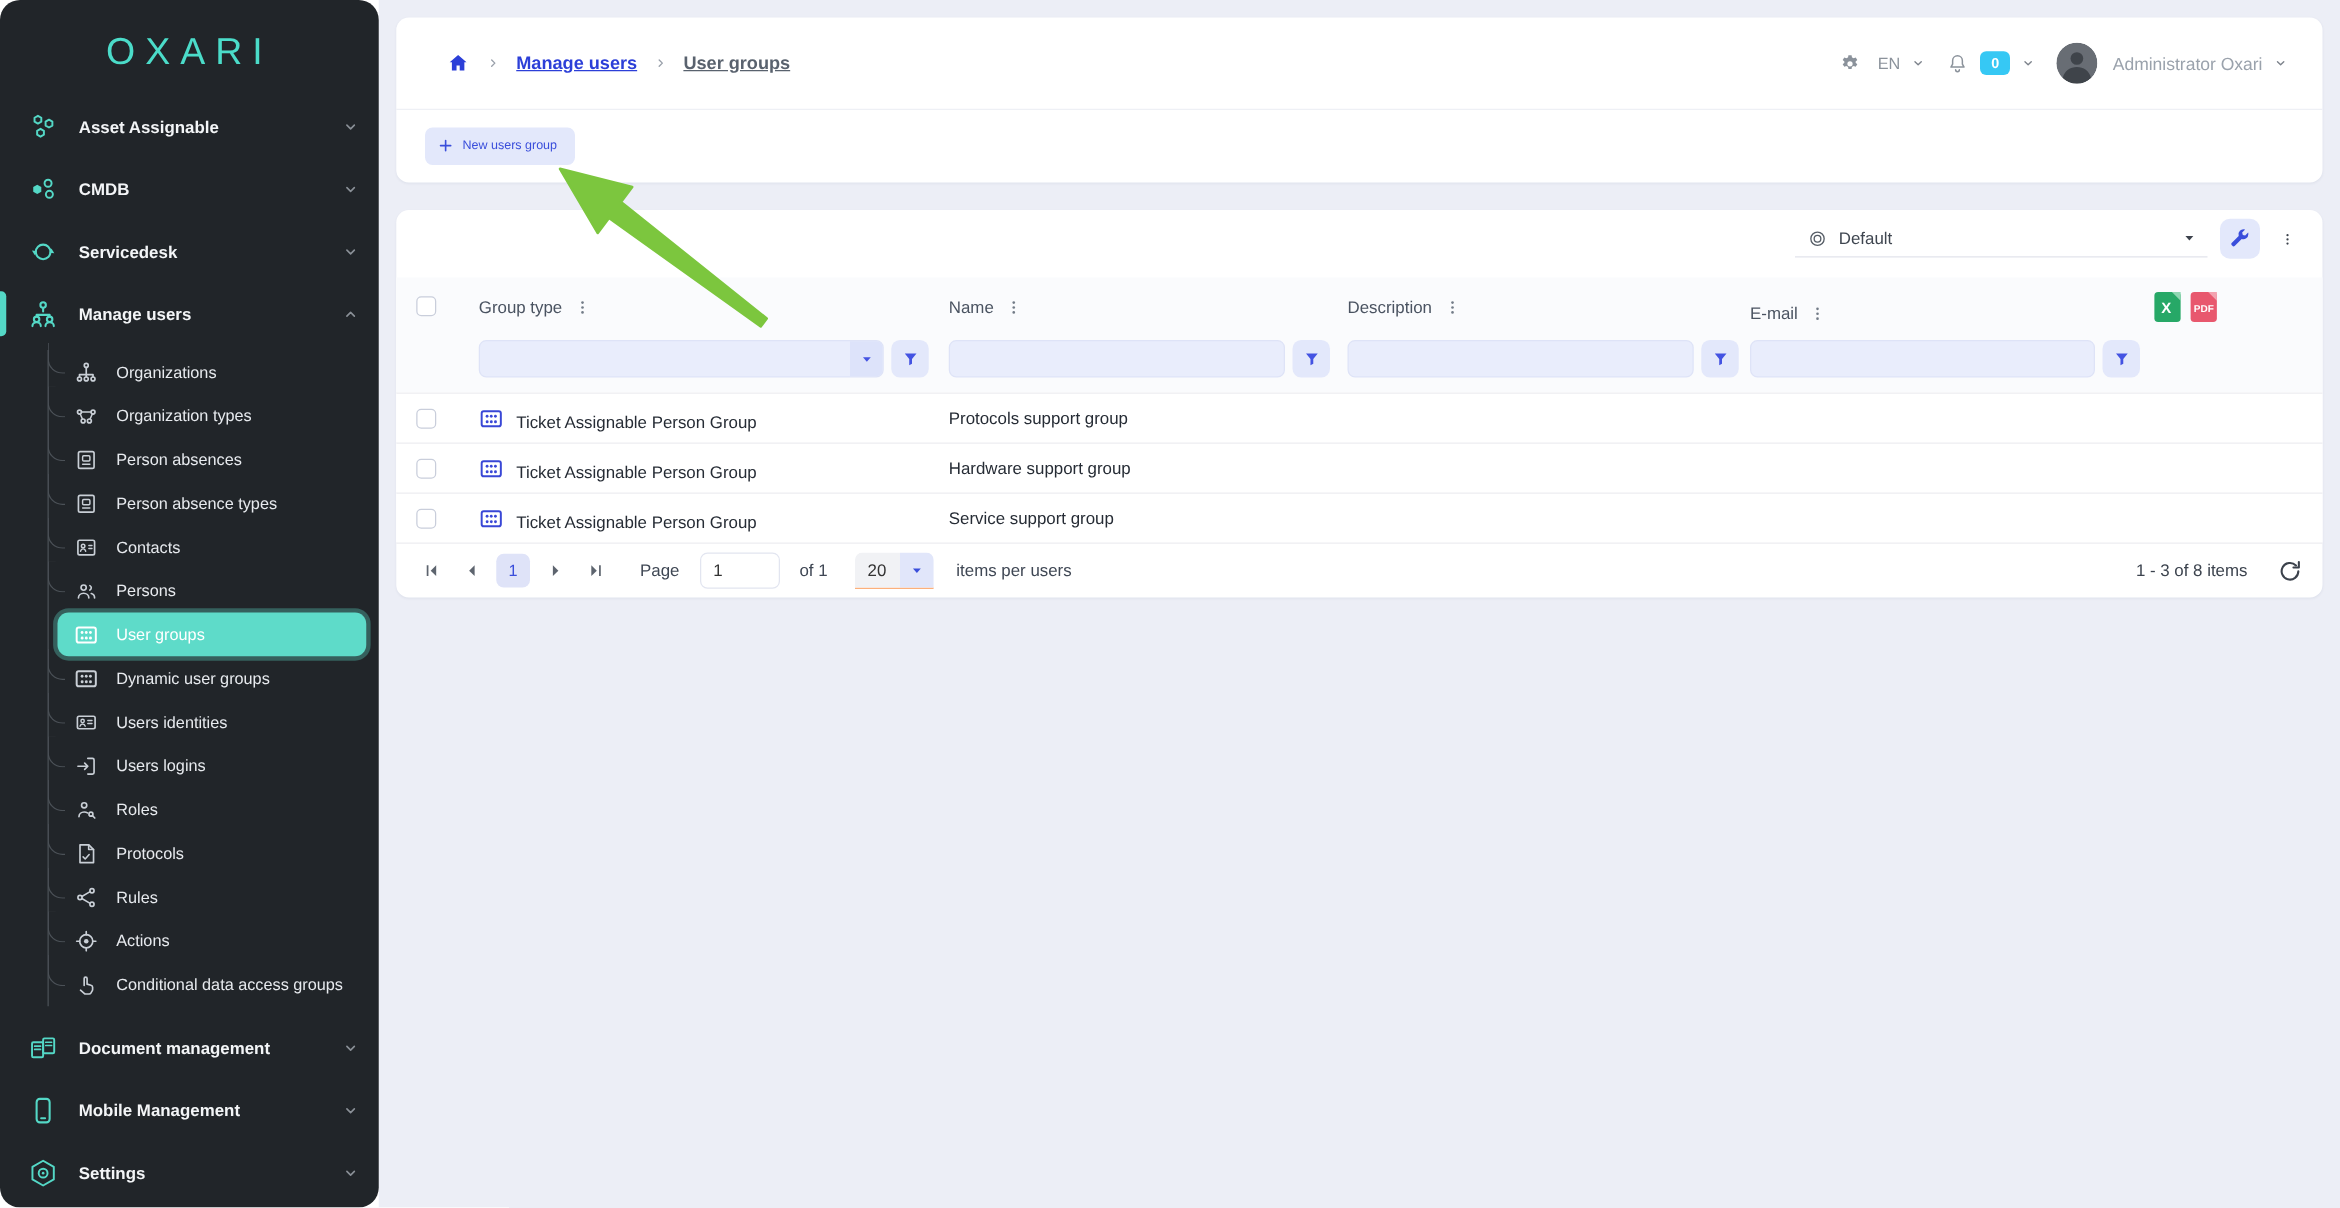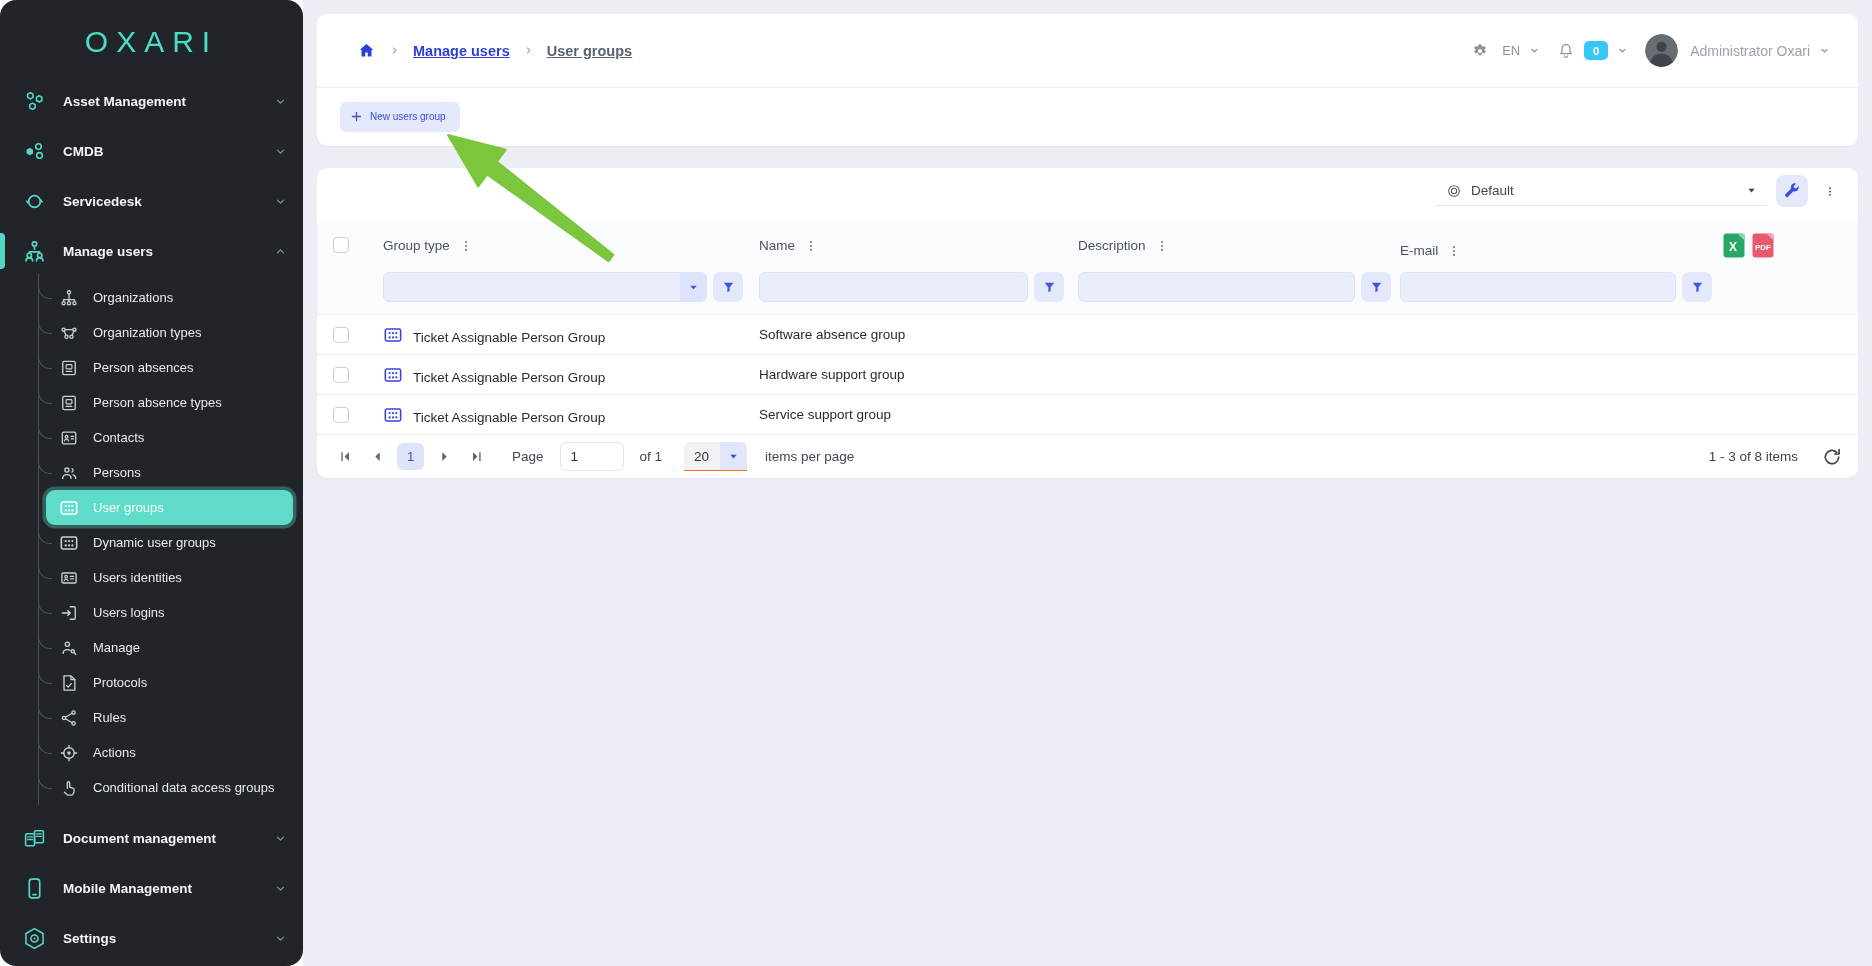--- a/index.html
+++ b/index.html
@@ -106,21 +106,21 @@
     <div class="logo">OXARI</div>
     <nav class="sidenav" id="sidebar-nav">
   <div class="nav-item">
     <span class="icon nav-icon">
             <svg viewBox="0 0 24 24">
               <path d="M8 3.5l2.6 1.5v3L8 9.5 5.4 8V5z" fill="none" stroke="currentColor" stroke-linecap="round" stroke-linejoin="round" stroke-width="1.5"></path>
               <path d="M16.5 6.5l2.6 1.5v3l-2.6 1.5-2.6-1.5V8z" fill="none" stroke="currentColor" stroke-linecap="round" stroke-linejoin="round" stroke-width="1.5"></path>
               <path d="M10 13.5l2.6 1.5v3L10 19.5 7.4 18v-3z" fill="none" stroke="currentColor" stroke-linecap="round" stroke-linejoin="round" stroke-width="1.5"></path>
             </svg>
           </span>
-    <span class="nav-label">Asset Management</span>
+    <span class="nav-label">Asset Assignable</span>
     <span class="icon nav-caret">
             <svg viewBox="0 0 24 24">
               <path d="M6.5 9.5l5.5 5.5 5.5-5.5" fill="none" stroke="currentColor" stroke-linecap="round" stroke-linejoin="round" stroke-width="2.4"></path>
             </svg>
           </span>
   </div>
 
   <div class="nav-item">
     <span class="icon nav-icon">
             <svg viewBox="0 0 24 24">
@@ -292,21 +292,21 @@
 
   <li>
     <span class="icon sub-icon">
               <svg viewBox="0 0 24 24">
                 <circle cx="10" cy="7.5" r="2.5" fill="none" stroke="currentColor" stroke-linecap="round" stroke-linejoin="round" stroke-width="1.6"></circle>
                 <path d="M5 18.5c0-2.8 2.2-4.6 5-4.6 1.2 0 2.3.3 3.2.9" fill="none" stroke="currentColor" stroke-linecap="round" stroke-linejoin="round" stroke-width="1.6"></path>
                 <circle cx="16.5" cy="16" r="1.9" fill="none" stroke="currentColor" stroke-linecap="round" stroke-linejoin="round" stroke-width="1.6"></circle>
                 <path d="M17.9 17.4l2.3 2.3" fill="none" stroke="currentColor" stroke-linecap="round" stroke-linejoin="round" stroke-width="1.6"></path>
               </svg>
             </span>
-    <span class="sub-label">Manage</span>
+    <span class="sub-label">Roles</span>
   </li>
 
   <li>
     <span class="icon sub-icon">
               <svg viewBox="0 0 24 24">
                 <path d="M6 3.5h8.5L19 8v12.5H6z" fill="none" stroke="currentColor" stroke-linecap="round" stroke-linejoin="round" stroke-width="1.6"></path>
                 <path d="M14.3 3.7V8H19M9 15l2 2 3.8-4.3" fill="none" stroke="currentColor" stroke-linecap="round" stroke-linejoin="round" stroke-width="1.5"></path>
               </svg>
             </span>
     <span class="sub-label">Protocols</span>
@@ -631,21 +631,21 @@
                   <circle cx="12" cy="9.6" r="1.35" fill="currentColor"></circle>
                   <circle cx="16" cy="9.6" r="1.35" fill="currentColor"></circle>
                   <rect x="6.7" y="13.4" width="2.7" height="2.9" rx="1.3" fill="currentColor"></rect>
                   <rect x="10.7" y="13.4" width="2.7" height="2.9" rx="1.3" fill="currentColor"></rect>
                   <rect x="14.7" y="13.4" width="2.7" height="2.9" rx="1.3" fill="currentColor"></rect>
                 </svg>
               </span>
       <span>Ticket Assignable Person Group</span>
     </div>
     <div class="col col-name">
-              <span>Software absence group</span>
+              <span>Protocols support group</span>
             </div>
     <div class="col col-desc">
               <span></span>
             </div>
     <div class="col col-email">
               <span></span>
             </div>
   </div>
 
   <div class="grid-row">
@@ -745,21 +745,21 @@
         <span class="pg-size">
           <span class="pg-size-val">20</span>
           <span class="pg-size-caret">
               <span class="icon">
                 <svg viewBox="0 0 24 24">
                   <path d="M6.2 8.8h11.6L12 15.6z" fill="currentColor"></path>
                 </svg>
               </span>
             </span>
         </span>
-        <span class="pg-ipp">items per page</span>
+        <span class="pg-ipp">items per users</span>
         <span class="pg-range">1 - 3 of 8 items</span>
         <button class="pg-refresh"><span class="icon"><svg viewBox="0 0 24 24">
                 <path d="M20 12a8 8 0 11-2.3-5.6" fill="none" stroke="currentColor" stroke-linecap="round" stroke-linejoin="round" stroke-width="2"></path>
                 <path d="M20.5 3.2v5.2h-5.2" fill="none" stroke="currentColor" stroke-linecap="round" stroke-linejoin="round" stroke-width="2"></path>
               </svg></span></button>
       </div>
 
     </section>
   </main>
 

